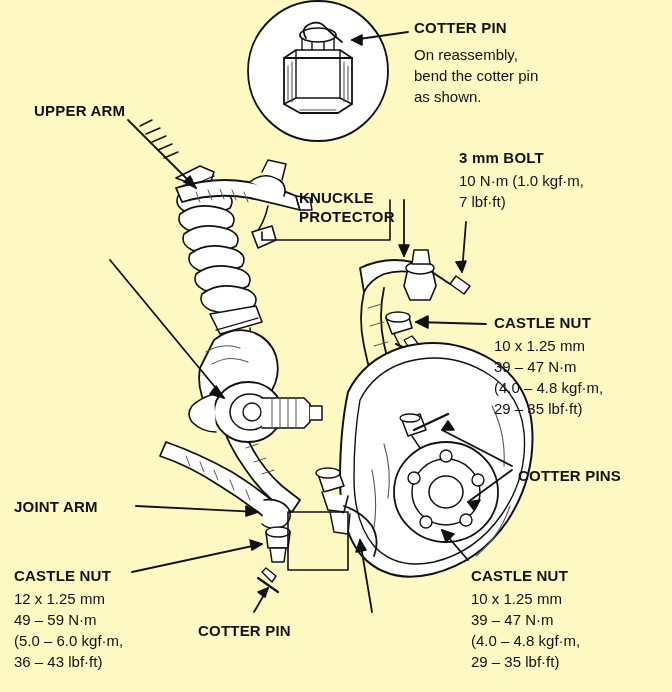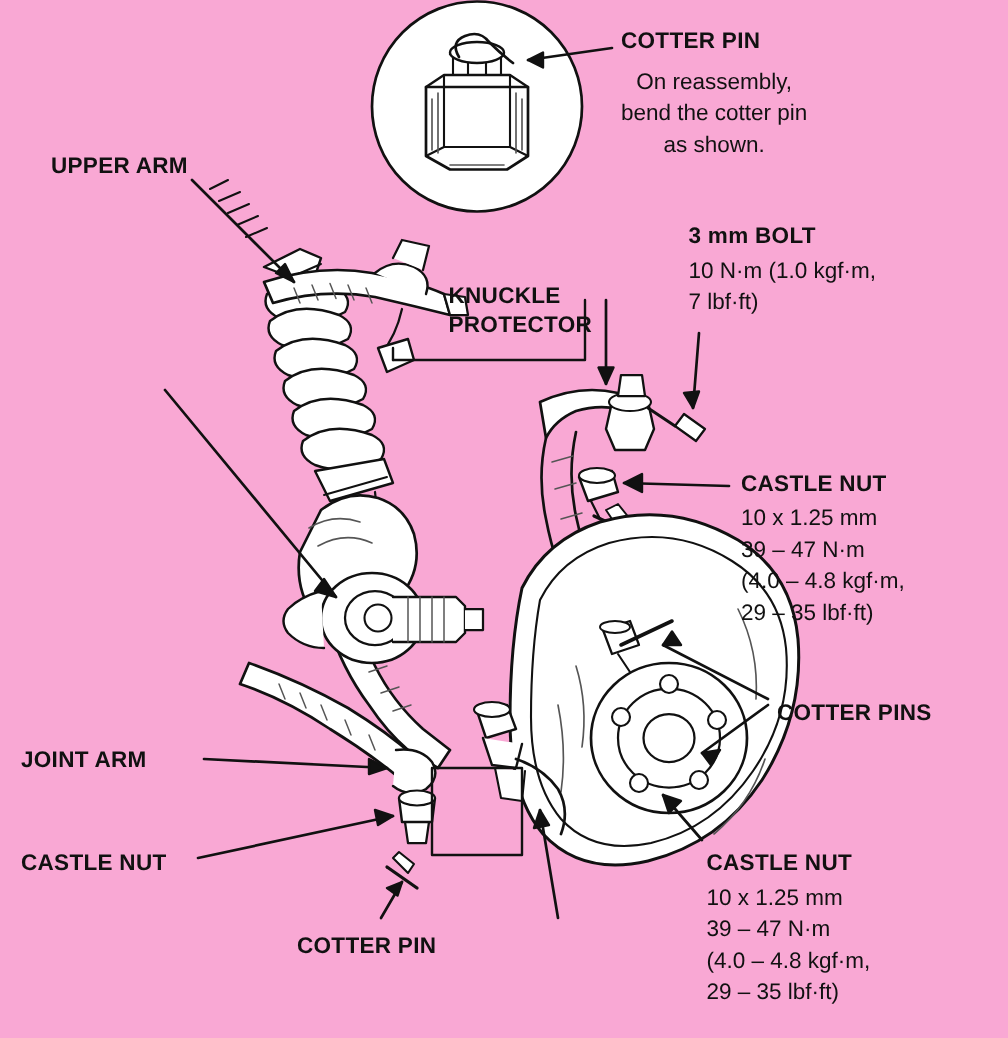--- a/index.html
+++ b/index.html
@@ -4,21 +4,21 @@
 <style>
   html, body {
     margin: 0;
     padding: 0;
     background: #ffffff;
   }
   #page {
     position: relative;
     width: 672px;
     height: 692px;
-    background: #f9a8d4;
+    background: #fef9c3;
     overflow: hidden;
     font-family: "Liberation Sans", sans-serif;
     color: #111111;
   }
   .lbl {
     position: absolute;
     font-weight: bold;
     font-size: 15px;
     line-height: 19px;
     letter-spacing: 0.2px;
@@ -253,21 +253,21 @@
 
     <g>
       <path d="M468 560 L442 530" stroke="#111111" stroke-width="1.8"></path>
       <path d="M442 530 L446 542 L454 534 Z" fill="#111111" stroke="#111111"></path>
     </g>
 
   </svg>
 
   <div class="lbl" style="left:414px; top:18px;">COTTER PIN</div>
 
-  <div class="note" style="left:414px; top:44px;text-align:center;">On reassembly,
+  <div class="note" style="left:414px; top:44px;">On reassembly,
 bend the cotter pin
 as shown.</div>
 
   <div class="lbl" style="left:34px; top:101px;">UPPER ARM</div>
 
   <div class="lbl" style="left:299px; top:155px;margin-top:33px;">KNUCKLE
 PROTECTOR</div>
 
   <div class="lbl" style="left:459px; top:148px;">3 mm BOLT</div>
 
@@ -281,20 +281,24 @@
 39 – 47 N·m
 (4.0 – 4.8 kgf·m,
 29 – 35 lbf·ft)</div>
 
   <div class="lbl" style="left:518px; top:466px;">COTTER PINS</div>
 
   <div class="lbl" style="left:14px; top:497px;">JOINT ARM</div>
 
   <div class="lbl" style="left:14px; top:566px;">CASTLE NUT</div>
 
+  <div class="note" style="left:14px; top:588px;">12 x 1.25 mm
+49 – 59 N·m
+(5.0 – 6.0 kgf·m,
+36 – 43 lbf·ft)</div>
 
   <div class="lbl" style="left:198px; top:621px;">COTTER PIN</div>
 
 
   <div class="lbl" style="left:471px; top:566px;">CASTLE NUT</div>
 
   <div class="note" style="left:471px; top:588px;">10 x 1.25 mm
 39 – 47 N·m
 (4.0 – 4.8 kgf·m,
 29 – 35 lbf·ft)</div>

